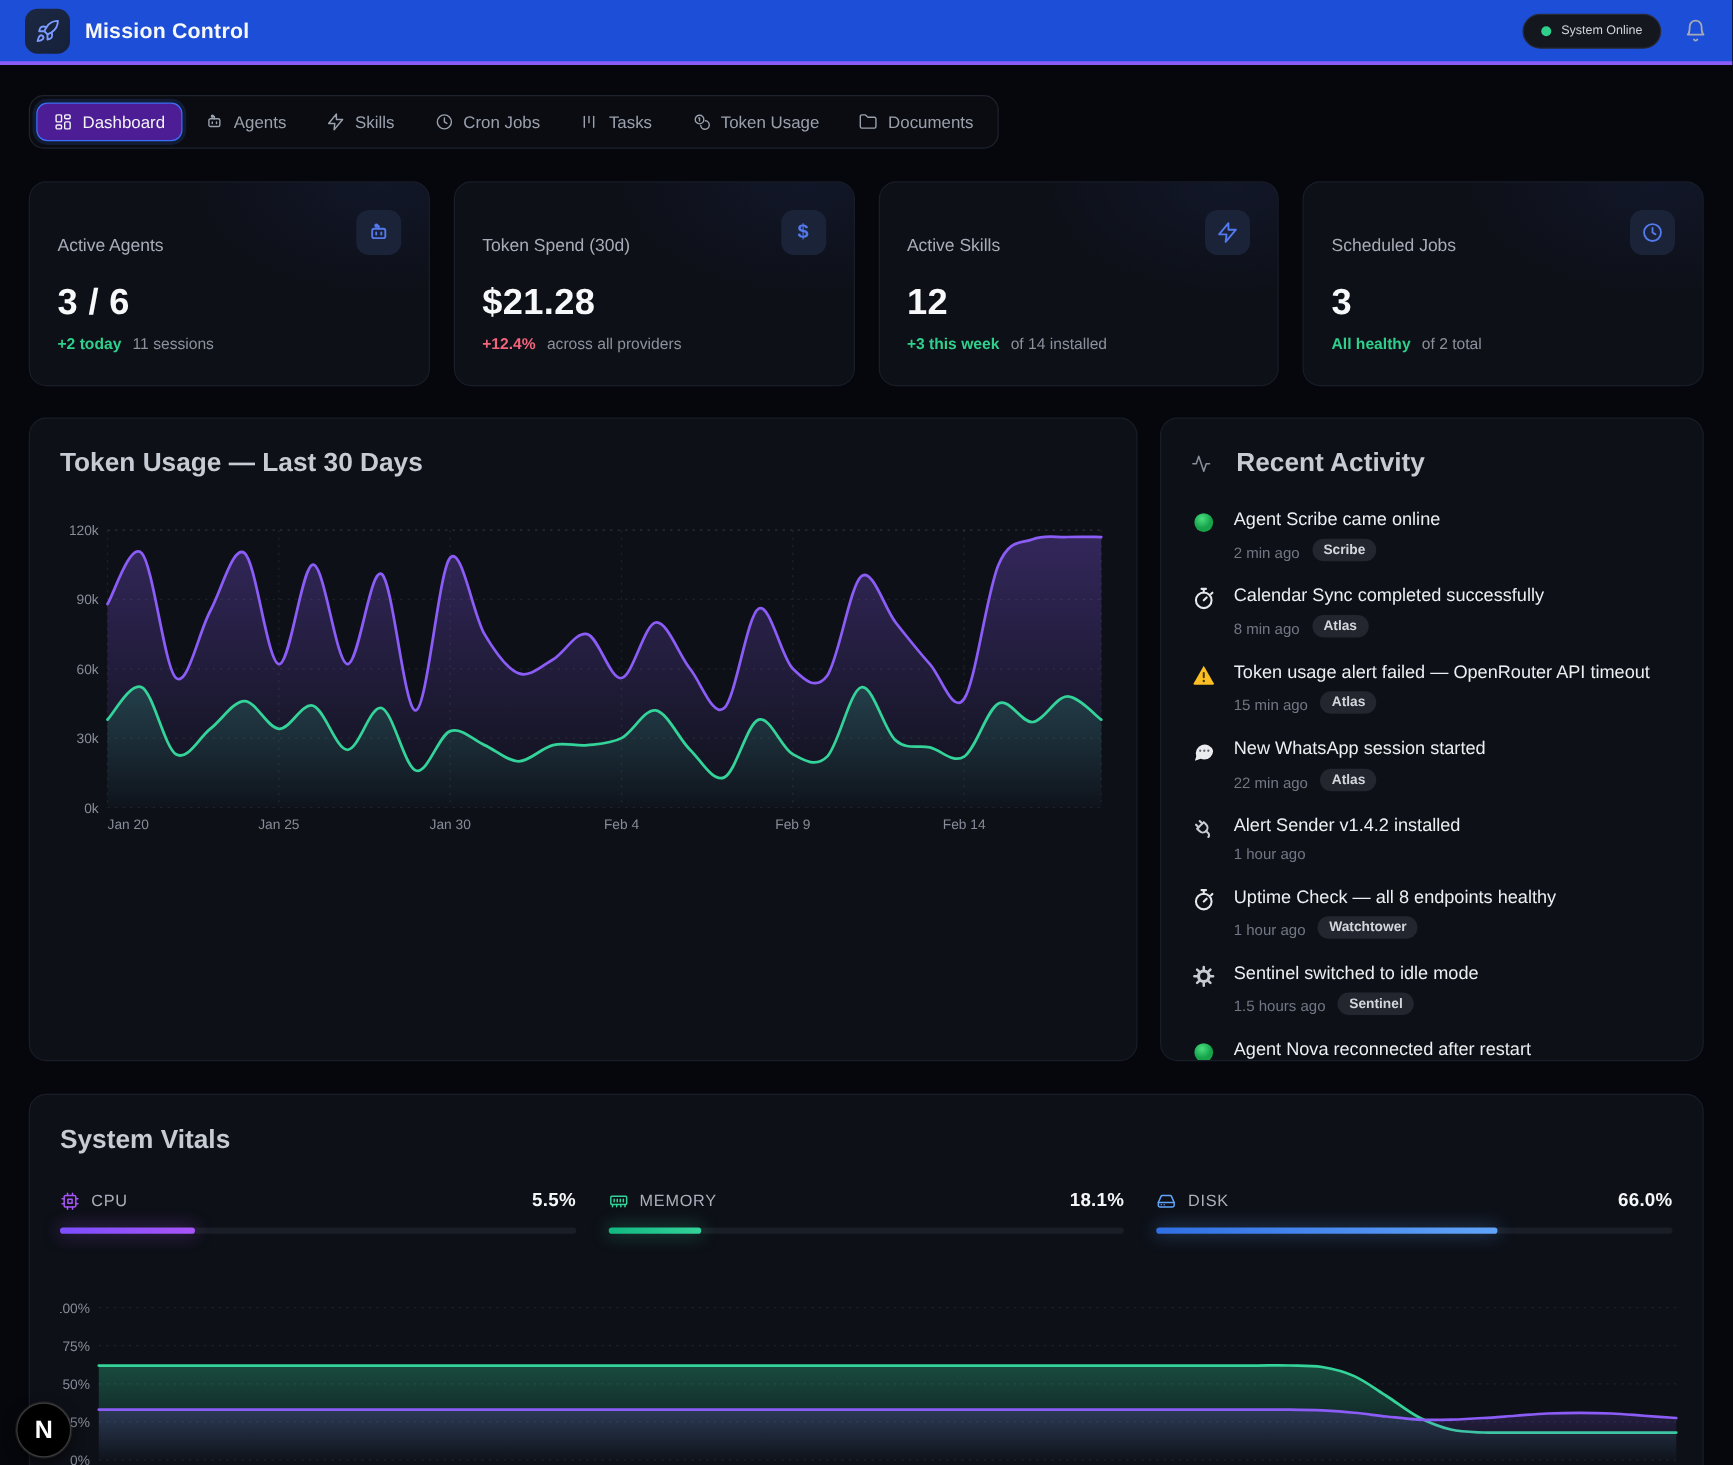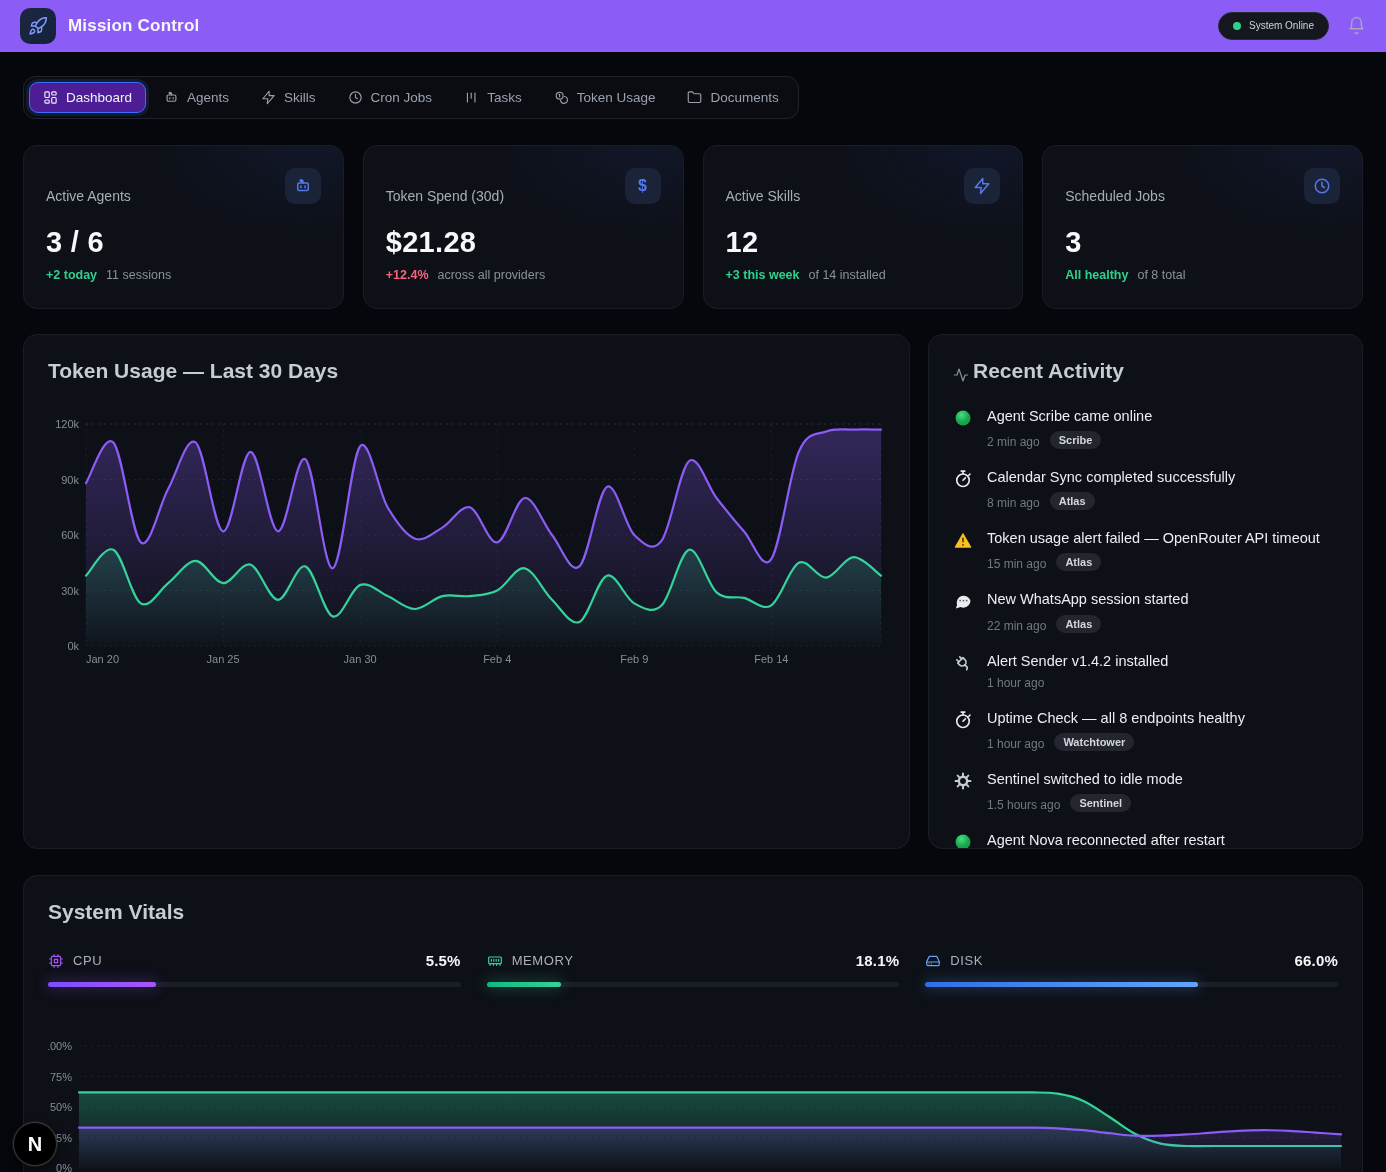--- a/index.html
+++ b/index.html
@@ -9,21 +9,21 @@
     color:#e5e7eb;
     font-family:"Liberation Sans","DejaVu Sans",sans-serif;
     position:relative;
   }
   .ic { display:inline-block; vertical-align:middle; fill:none; stroke:currentColor;
         stroke-width:1.8; stroke-linecap:round; stroke-linejoin:round; }
 
   
   .topbar {
     height:52px; display:flex; align-items:center; padding:0 20px;
-    background:#8b5cf6; border-bottom:1px solid #8b5cf6;
+    background:#1d4ed8; border-bottom:3px solid #8b5cf6;
   }
   .logo-chip {
     width:36px; height:36px; border-radius:10px;
     background:linear-gradient(135deg,#1c2742,#15203b);
     display:flex; align-items:center; justify-content:center;
     color:#7c9bff; flex:0 0 auto;
   }
   .logo-chip .ic { width:20px; height:20px; }
   .app-title { font-size:17px; font-weight:700; color:#f6f7f9; margin-left:12px; letter-spacing:.2px; }
   .topbar-right { margin-left:auto; display:flex; align-items:center; gap:18px; }
@@ -75,21 +75,21 @@
   .delta.red { color:#f4647c; }
 
   
   .main-row { display:grid; grid-template-columns:887px 435px; gap:18px; padding:25px 23px 0; }
   .panel {
     background:#0d1017; border:1px solid #181d28; border-radius:14px; padding:24px;
   }
   .panel-title { font-size:21px; color:#c6cbd4; font-weight:600; }
   .chart-panel { height:515px; }
   .activity-panel { height:515px; overflow:hidden; }
-  .activity-head { display:flex; align-items:flex-end; gap:4px; color:#aab0bb; }
+  .activity-head { display:flex; align-items:center; gap:20px; color:#aab0bb; }
   .activity-head .ic { width:16px; height:16px; color:#8b919c; }
   .activity-list { margin-top:24px; }
   .activity-item { display:flex; gap:14px; margin-bottom:19px; }
   .ai-icon { width:20px; height:20px; flex:0 0 auto; margin-top:1px; }
   .ai-icon svg { width:20px; height:20px; }
   .ai-title { font-size:14.5px; color:#eceef1; line-height:1.25; }
   .ai-meta { margin-top:6px; display:flex; align-items:flex-end; gap:10px; }
   .ai-time { font-size:12px; color:#71788424; color:#717884; }
   .ai-badge {
     font-size:11px; font-weight:700; color:#d3d6dc; background:#23262e;
@@ -255,21 +255,21 @@
        <div class="stat-chip">
           <svg class="ic " viewBox="0 0 24 24">
             <circle cx="12" cy="12" r="9"></circle>
             <path d="M12 7v5l3.2 2"></path>
           </svg>
         </div>
      </div>
      <div class="stat-value">3</div>
      <div class="stat-sub">
        <span class="delta green">All healthy</span>
-       <span>of 8 total</span>
+       <span>of 2 total</span>
      </div>
     </div>
   </div>
 
 <div class="main-row">
   <div class="panel chart-panel">
     <div class="panel-title">Token Usage — Last 30 Days</div>
     <svg id="token-chart" width="839" height="268" style="margin-top:26px">
         <defs>
           <linearGradient id="tkg0" x1="0" y1="0" x2="0" y2="1">

